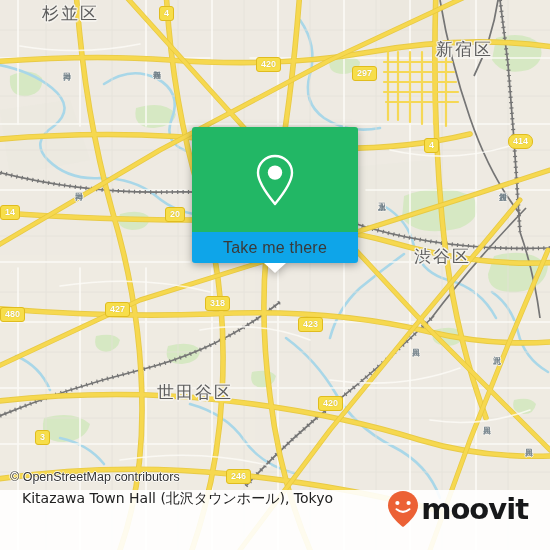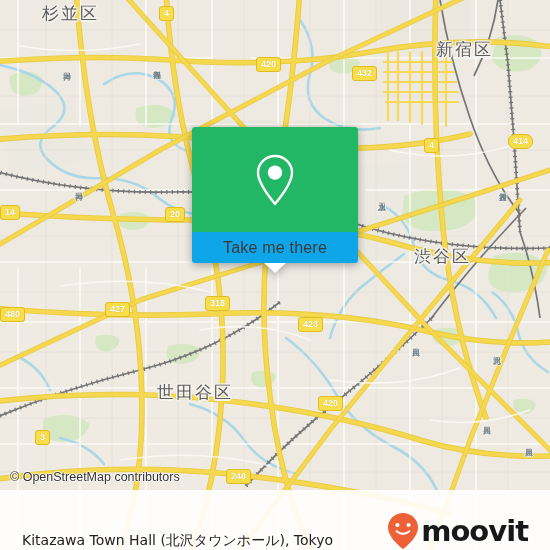--- a/index.html
+++ b/index.html
@@ -92,21 +92,21 @@
     position:absolute;left:10px;top:470px;
     font-family:"Liberation Sans",sans-serif;
     font-size:12.5px;
     color:#333;
     text-shadow:1px 0 0 rgba(255,255,255,.8),-1px 0 0 rgba(255,255,255,.8),0 1px 0 rgba(255,255,255,.8),0 -1px 0 rgba(255,255,255,.8);
     white-space:nowrap;
   }
   #footer{
     position:absolute;left:0;top:490px;width:550px;height:60px;
     background:rgba(255,255,255,.90);
-    display:flex;align-items:flex-end;justify-content:space-between;
+    display:flex;align-items:flex-start;justify-content:space-between;
     box-sizing:border-box;padding:0 22px 0 22px;
   }
   #footer .place{
     font-family:"DejaVu Sans",sans-serif;
     font-size:14px;color:#212121;white-space:nowrap;
   }
   #brand{display:flex;align-items:center;gap:1px;}
   #brand .wordmark{
     font-family:"DejaVu Sans",sans-serif;
     font-size:29px;font-weight:bold;color:#17181a;letter-spacing:-1px;
@@ -272,21 +272,21 @@
     <div class="river-label" style="left:72px;top:186px;">神田川</div>
     <div class="river-label" style="left:375px;top:196px;">玉川上水</div>
     <div class="river-label" style="left:496px;top:186px;">渋谷川古川</div>
     <div class="river-label" style="left:409px;top:342px;">目黒川</div>
     <div class="river-label" style="left:490px;top:350px;">北沢川</div>
     <div class="river-label" style="left:480px;top:420px;">目黒川</div>
     <div class="river-label" style="left:522px;top:442px;">目黒川</div>
 
     <div class="shield" style="left:159px;top:6px;">4</div>
     <div class="shield" style="left:256px;top:57px;">420</div>
-    <div class="shield" style="left:352px;top:66px;">432</div>
+    <div class="shield" style="left:352px;top:66px;">297</div>
     <div class="shield" style="left:508px;top:134px;border-radius:7px;">414</div>
     <div class="shield" style="left:424px;top:138px;">4</div>
     <div class="shield" style="left:0px;top:205px;">14</div>
     <div class="shield" style="left:165px;top:207px;">20</div>
     <div class="shield" style="left:0px;top:307px;">480</div>
     <div class="shield" style="left:105px;top:302px;">427</div>
     <div class="shield" style="left:205px;top:296px;">318</div>
     <div class="shield" style="left:298px;top:317px;">423</div>
     <div class="shield" style="left:35px;top:430px;">3</div>
     <div class="shield" style="left:318px;top:396px;">420</div>

